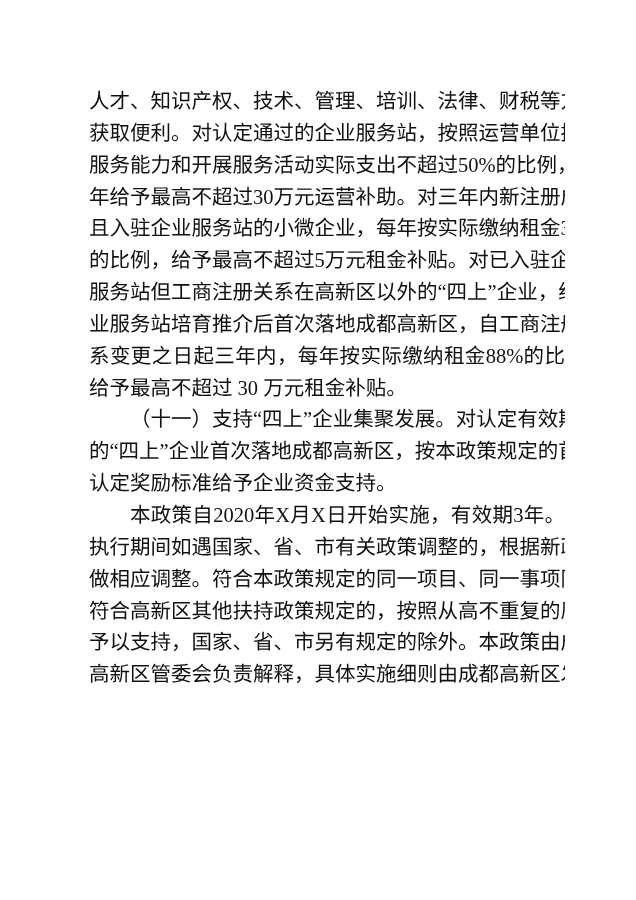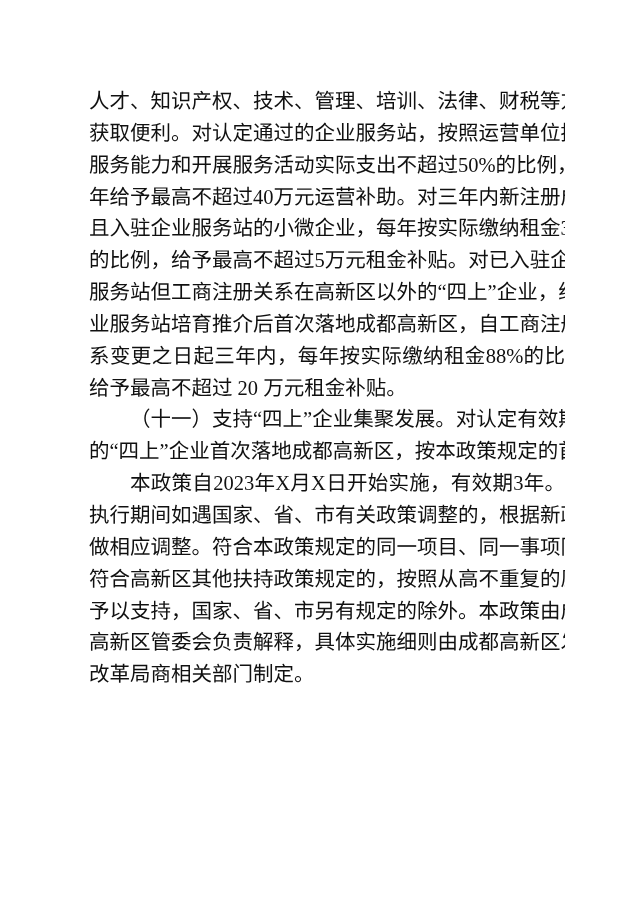--- a/index.html
+++ b/index.html
@@ -130,21 +130,21 @@
       </div>
       <div class="line just">
         <span>年</span>
         <span>给</span>
         <span>予</span>
         <span>最</span>
         <span>高</span>
         <span>不</span>
         <span>超</span>
         <span>过</span>
-        <span>40</span>
+        <span>30</span>
         <span>万</span>
         <span>元</span>
         <span>运</span>
         <span>营</span>
         <span>补</span>
         <span>助</span>
         <span>。</span>
         <span>对</span>
         <span>三</span>
         <span>年</span>
@@ -276,21 +276,21 @@
         <span>实</span>
         <span>际</span>
         <span>缴</span>
         <span>纳</span>
         <span>租</span>
         <span>金</span>
         <span>88%</span>
         <span>的</span>
         <span>比</span>
       </div>
-      <div class="line last">给予最高不超过 20 万元租金补贴。</div>
+      <div class="line last">给予最高不超过 30 万元租金补贴。</div>
       <div class="line indent just">
         <span>（</span>
         <span>十</span>
         <span>一</span>
         <span>）</span>
         <span>支</span>
         <span>持</span>
         <span>“</span>
         <span>四</span>
         <span>上</span>
@@ -329,26 +329,27 @@
         <span>，</span>
         <span>按</span>
         <span>本</span>
         <span>政</span>
         <span>策</span>
         <span>规</span>
         <span>定</span>
         <span>的</span>
         <span>首</span>
       </div>
+      <div class="line last">认定奖励标准给予企业资金支持。</div>
       <div class="line indent just">
         <span>本</span>
         <span>政</span>
         <span>策</span>
         <span>自</span>
-        <span>2023</span>
+        <span>2020</span>
         <span>年</span>
         <span>X</span>
         <span>月</span>
         <span>X</span>
         <span>日</span>
         <span>开</span>
         <span>始</span>
         <span>实</span>
         <span>施</span>
         <span>，</span>
@@ -482,15 +483,14 @@
         <span>细</span>
         <span>则</span>
         <span>由</span>
         <span>成</span>
         <span>都</span>
         <span>高</span>
         <span>新</span>
         <span>区</span>
         <span>发</span>
       </div>
-      <div class="line last">改革局商相关部门制定。</div>
     </div>
 </div>
 
 </body></html>

